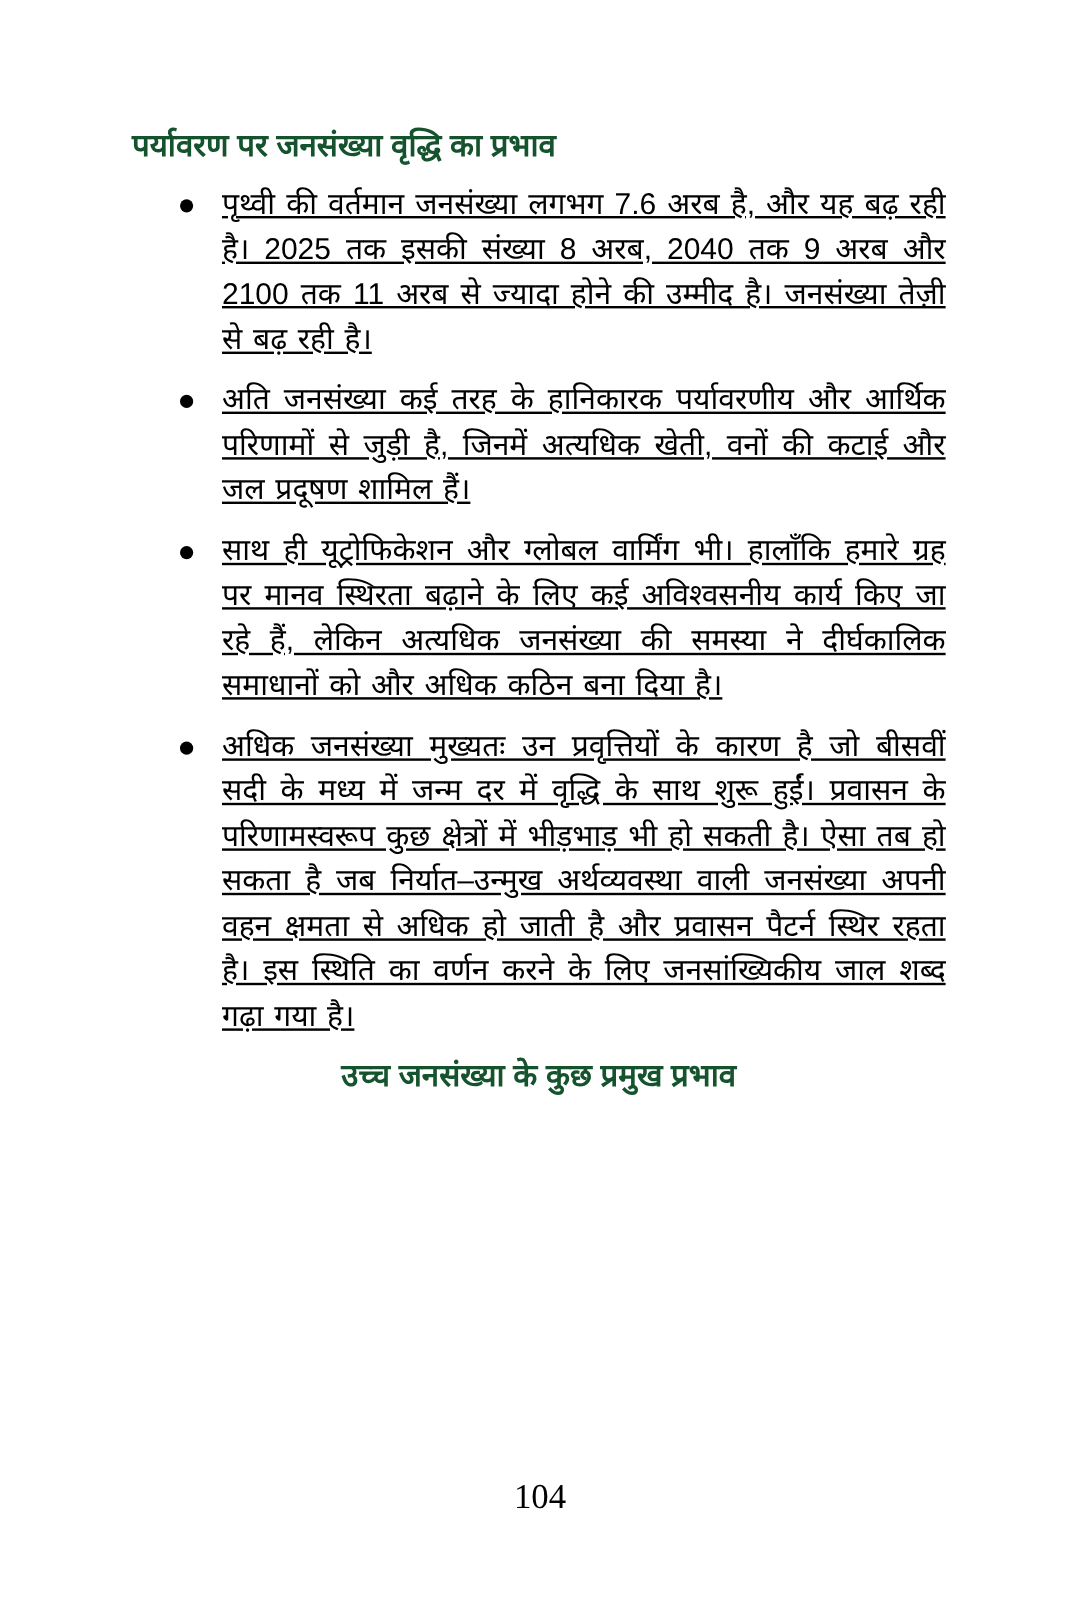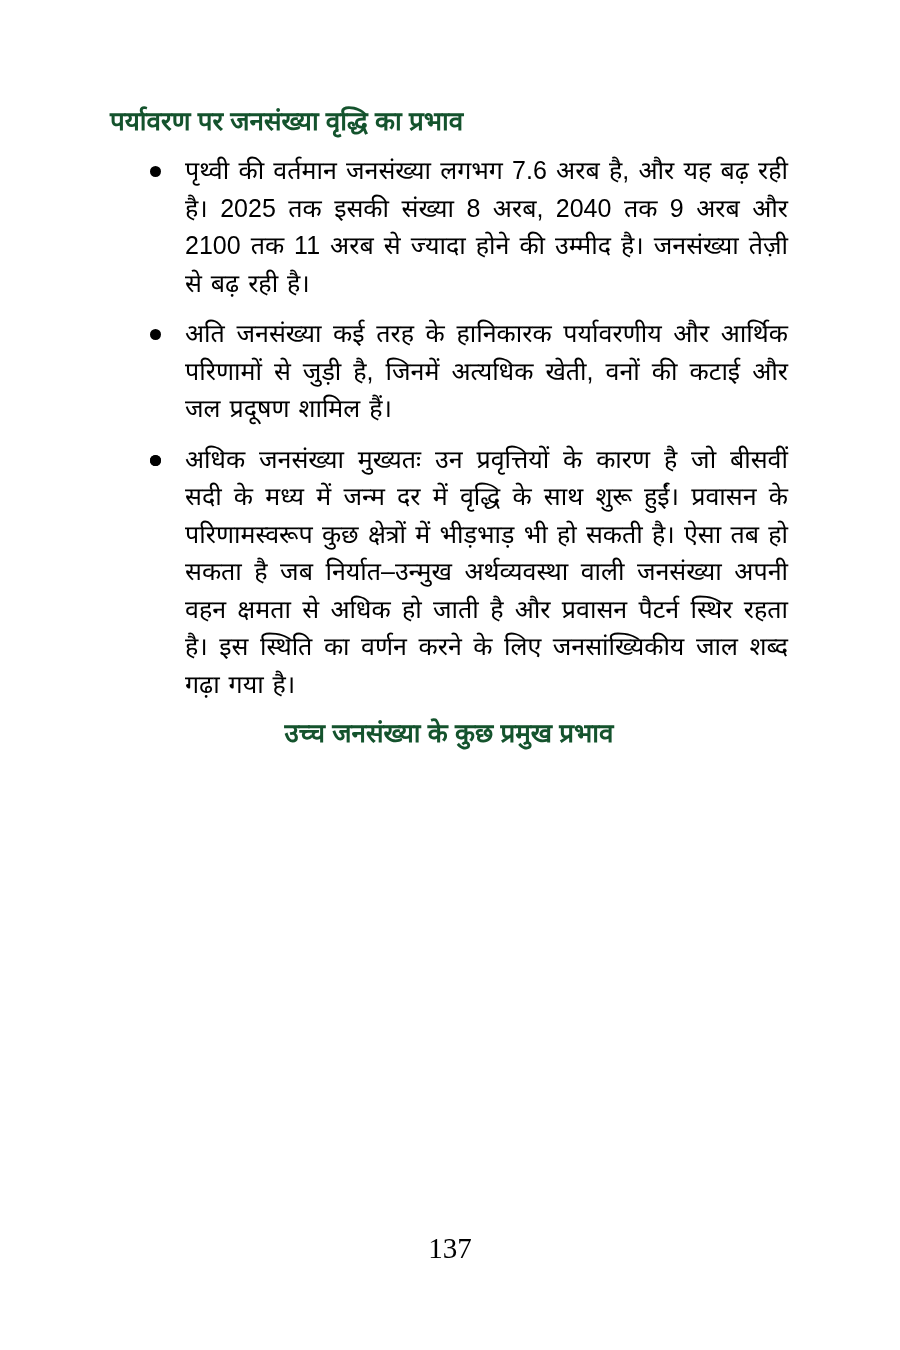--- a/index.html
+++ b/index.html
@@ -44,20 +44,21 @@
     font-size: 25px;
     line-height: 37.5px;
   }
   ul.bullets li {
     position: relative;
     padding-left: 75px;
     margin-top: 13px;
     text-align: justify;
     text-align-last: left;
     word-spacing: 2px;
+    text-decoration: underline;
   }
   .bullet-dot {
     position: absolute;
     left: 40px;
     top: 14px;
     width: 11px;
     height: 11px;
     border-radius: 50%;
     background: #000000;
   }
@@ -84,28 +85,29 @@
       <li>
         <span class="bullet-dot"></span>
         <span>पृथ्वी की वर्तमान जनसंख्या लगभग 7.6 अरब है, और यह बढ़ रही है। 2025 तक इसकी संख्या 8 अरब, 2040 तक 9 अरब और 2100 तक 11 अरब से ज्यादा होने की उम्मीद है। जनसंख्या तेज़ी से बढ़ रही है।</span>
       </li>
       <li>
         <span class="bullet-dot"></span>
         <span>अति जनसंख्या कई तरह के हानिकारक पर्यावरणीय और आर्थिक परिणामों से जुड़ी है, जिनमें अत्यधिक खेती, वनों की कटाई और जल प्रदूषण शामिल हैं।</span>
       </li>
       <li>
         <span class="bullet-dot"></span>
+        <span>साथ ही यूट्रोफिकेशन और ग्लोबल वार्मिंग भी। हालाँकि हमारे ग्रह पर मानव स्थिरता बढ़ाने के लिए कई अविश्वसनीय कार्य किए जा रहे हैं, लेकिन अत्यधिक जनसंख्या की समस्या ने दीर्घकालिक समाधानों को और अधिक कठिन बना दिया है।</span>
       </li>
       <li>
         <span class="bullet-dot"></span>
         <span>अधिक जनसंख्या मुख्यतः उन प्रवृत्तियों के कारण है जो बीसवीं सदी के मध्य में जन्म दर में वृद्धि के साथ शुरू हुईं। प्रवासन के परिणामस्वरूप कुछ क्षेत्रों में भीड़भाड़ भी हो सकती है। ऐसा तब हो सकता है जब निर्यात–उन्मुख अर्थव्यवस्था वाली जनसंख्या अपनी वहन क्षमता से अधिक हो जाती है और प्रवासन पैटर्न स्थिर रहता है। इस स्थिति का वर्णन करने के लिए जनसांख्यिकीय जाल शब्द गढ़ा गया है।</span>
       </li>
     </ul>
 
     <h2 class="section-heading second">उच्च जनसंख्या के कुछ प्रमुख प्रभाव</h2>
 
     <ul class="bullets">
     </ul>
 
   </div>
 
-  <div class="page-number">137</div>
+  <div class="page-number">104</div>
 </div>
 
 </body></html>

